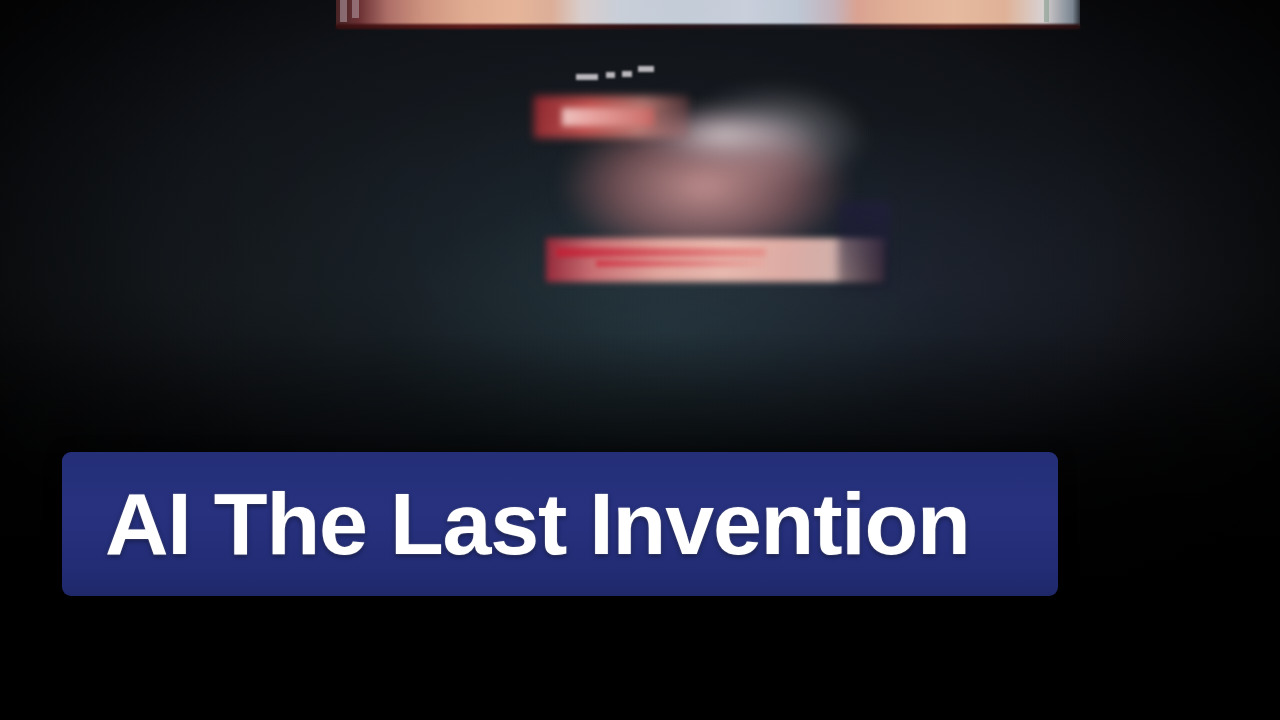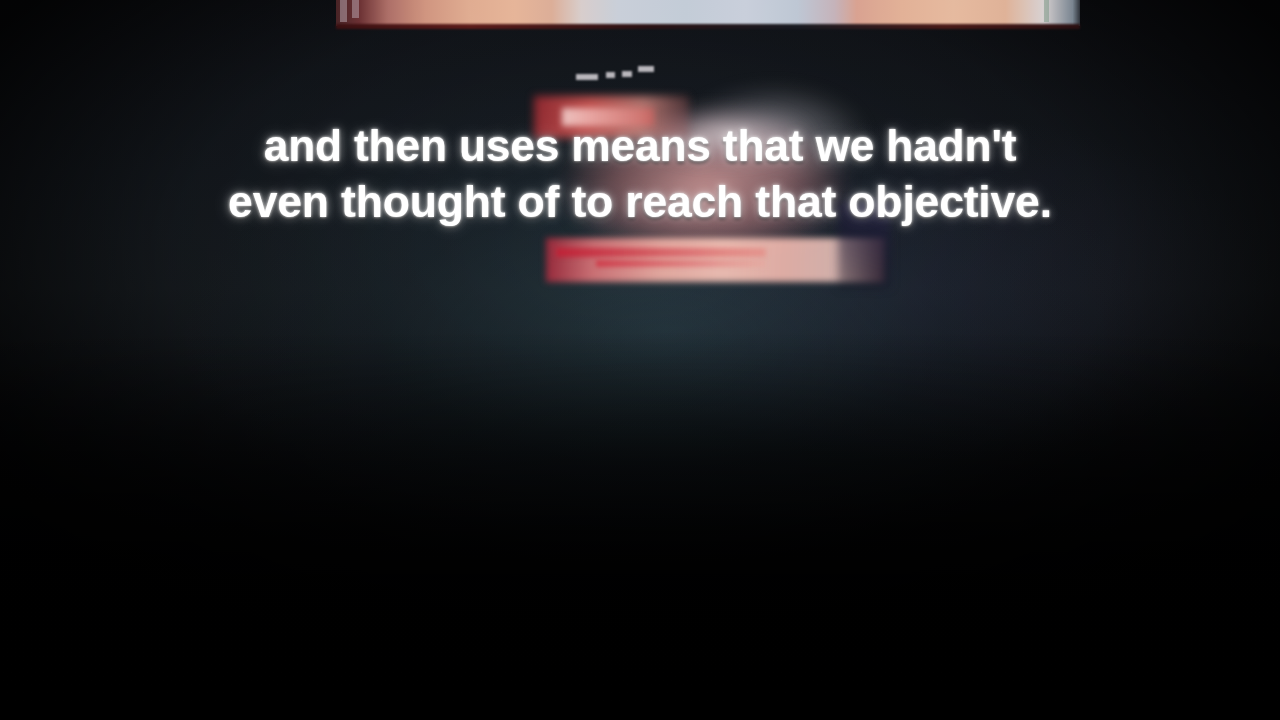--- a/index.html
+++ b/index.html
@@ -190,19 +190,18 @@
     <div class="blob-band"></div>
     <div class="blob-band-streak"></div>
     <div class="blob-band-streak2"></div>
     <div class="blob-edge-dark"></div>
     <div class="blob-dash" style="left:76px; top:22px; width:22px; height:6px;"></div>
     <div class="blob-dash" style="left:106px; top:20px; width:9px; height:6px;"></div>
     <div class="blob-dash" style="left:122px; top:19px; width:10px; height:6px;"></div>
     <div class="blob-dash" style="left:138px; top:14px; width:16px; height:6px;"></div>
   </div>
 
-  <div class="caption">
-    <span class="caption-line l1">and then uses means that we hadn't</span>
-    <span class="caption-line l2">even thought of to reach that objective.</span>
+
+  <div class="title-banner">
+    <div class="title-text">AI The Last Invention</div>
   </div>
 
-
 </div>
 
 </body></html>

